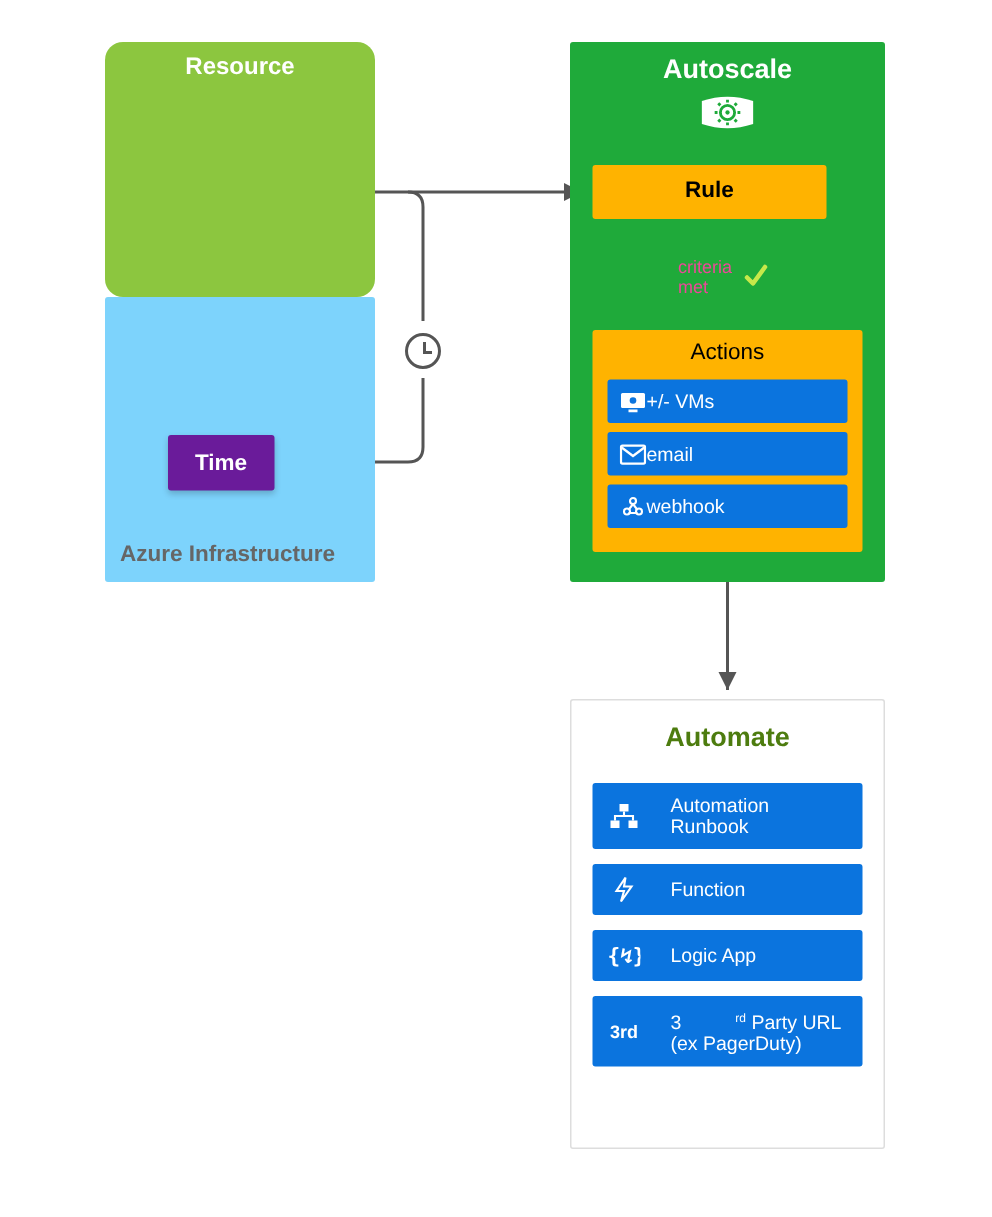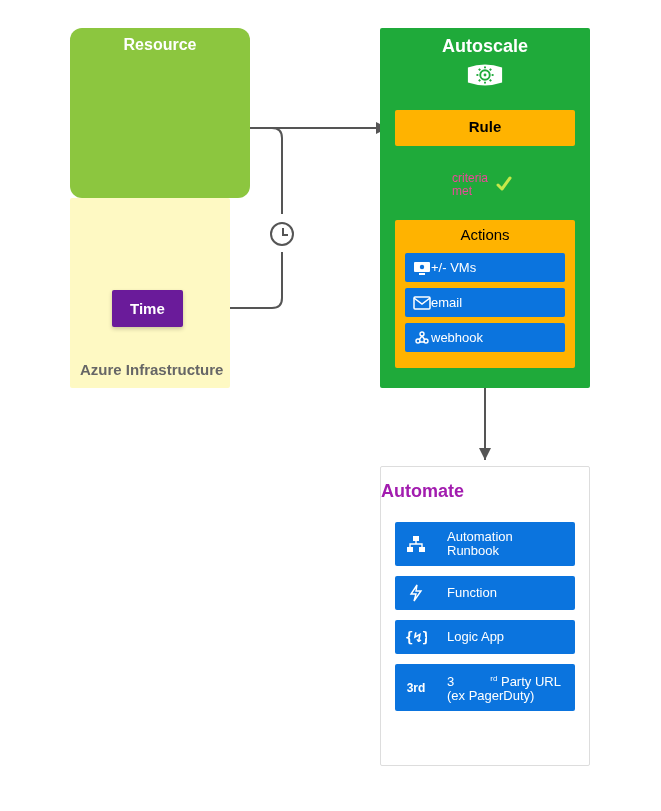--- a/index.html
+++ b/index.html
@@ -6,49 +6,49 @@
   body { font-family: "Segoe UI", Arial, sans-serif; background: #fff; width: 661px; height: 811px; position: relative; }
   .canvas { position: relative; width: 661px; height: 811px; }
 
   .box { position: absolute; }
 
   
   .resource-box { left: 70px; top: 28px; width: 180px; height: 170px; background: #8cc63f; border-radius: 12px; }
   .resource-title { text-align: center; color: #fff; font-weight: 600; font-size: 16px; padding-top: 8px; }
 
   
-  .infra-box { left: 70px; top: 198px; width: 160px; height: 190px; background: #fef9c3; border-radius: 2px; }
+  .infra-box { left: 70px; top: 198px; width: 180px; height: 190px; background: #7dd3fc; border-radius: 2px; }
   .infra-title { position: absolute; bottom: 10px; left: 10px; color: #666; font-weight: 600; font-size: 15px; }
 
   
   .pill { position: absolute; background: #6a1b9a; color: #fff; font-weight: 700; font-size: 15px; padding: 10px 18px; border-radius: 2px; box-shadow: 0 2px 4px rgba(0,0,0,0.2); }
   .metrics-pill { left: 100px; top: 110px; }
   .time-pill { left: 112px; top: 290px; }
 
   
   .autoscale-box { left: 380px; top: 28px; width: 210px; height: 360px; background: #1faa3a; border-radius: 2px; }
   .autoscale-title { text-align: center; color: #fff; font-weight: 700; font-size: 18px; padding-top: 8px; }
   .autoscale-icon { width: 38px; height: 24px; margin: 6px auto 0 auto; display:block; }
 
   
-  .rule-box { left: 395px; top: 110px; width: 180px; height: 36px; background: #ffb300; border-radius: 2px; text-align: center; line-height: 34px; font-weight: 700; color: #000; font-size: 15px; }
+  .rule-box { left: 395px; top: 110px; width: 156px; height: 36px; background: #ffb300; border-radius: 2px; text-align: center; line-height: 34px; font-weight: 700; color: #000; font-size: 15px; }
 
   
   .criteria { position: absolute; left: 452px; top: 172px; color: #ec4899; font-size: 12px; line-height: 13px; }
   .check { position: absolute; left: 495px; top: 175px; }
 
   
   .actions-box { left: 395px; top: 220px; width: 180px; background: #ffb300; border-radius: 2px; padding-bottom: 10px; }
   .actions-title { text-align: center; color: #000; font-weight: 400; font-size: 15px; padding: 6px 0; }
   .action-item { margin: 4px 10px 6px 10px; background: #0b74de; color: #fff; font-size: 13px; padding: 7px 8px; border-radius: 2px; display:flex; align-items:center; gap:0; }
   .action-item .ic { width: 18px; height: 14px; display:inline-flex; align-items:center; justify-content:center; flex: 0 0 18px; }
 
   
   .automate-box { left: 380px; top: 466px; width: 210px; height: 300px; background: #fff; border: 1px solid #ddd; border-radius: 2px; }
-  .automate-title { color: #a21caf; font-weight: 600; font-size: 18px; padding: 14px 0 12px 0; }
+  .automate-title { color: #4d7c0f; font-weight: 600; font-size: 18px; padding: 14px 0 12px 0; text-align:center; }
   .automate-item { margin: 8px 14px 10px 14px; background: #0b74de; color: #fff; font-size: 13px; padding: 8px 10px; border-radius: 2px; display:flex; align-items:center; gap:20px; }
   .automate-item .ic { width: 22px; height: 18px; display:inline-flex; align-items:center; justify-content:center; flex:0 0 22px; font-weight:700; font-size:12px; }
   .automate-item .lbl { line-height: 14px; }
 
   
   .clock { position: absolute; left: 270px; top: 222px; width: 24px; height: 24px; background:#fff; border:2px solid #555; border-radius:50%; }
   .clock::before { content:""; position:absolute; left:10px; top:4px; width:2px; height:8px; background:#555; }
   .clock::after { content:""; position:absolute; left:10px; top:10px; width:6px; height:2px; background:#555; }
 
   

